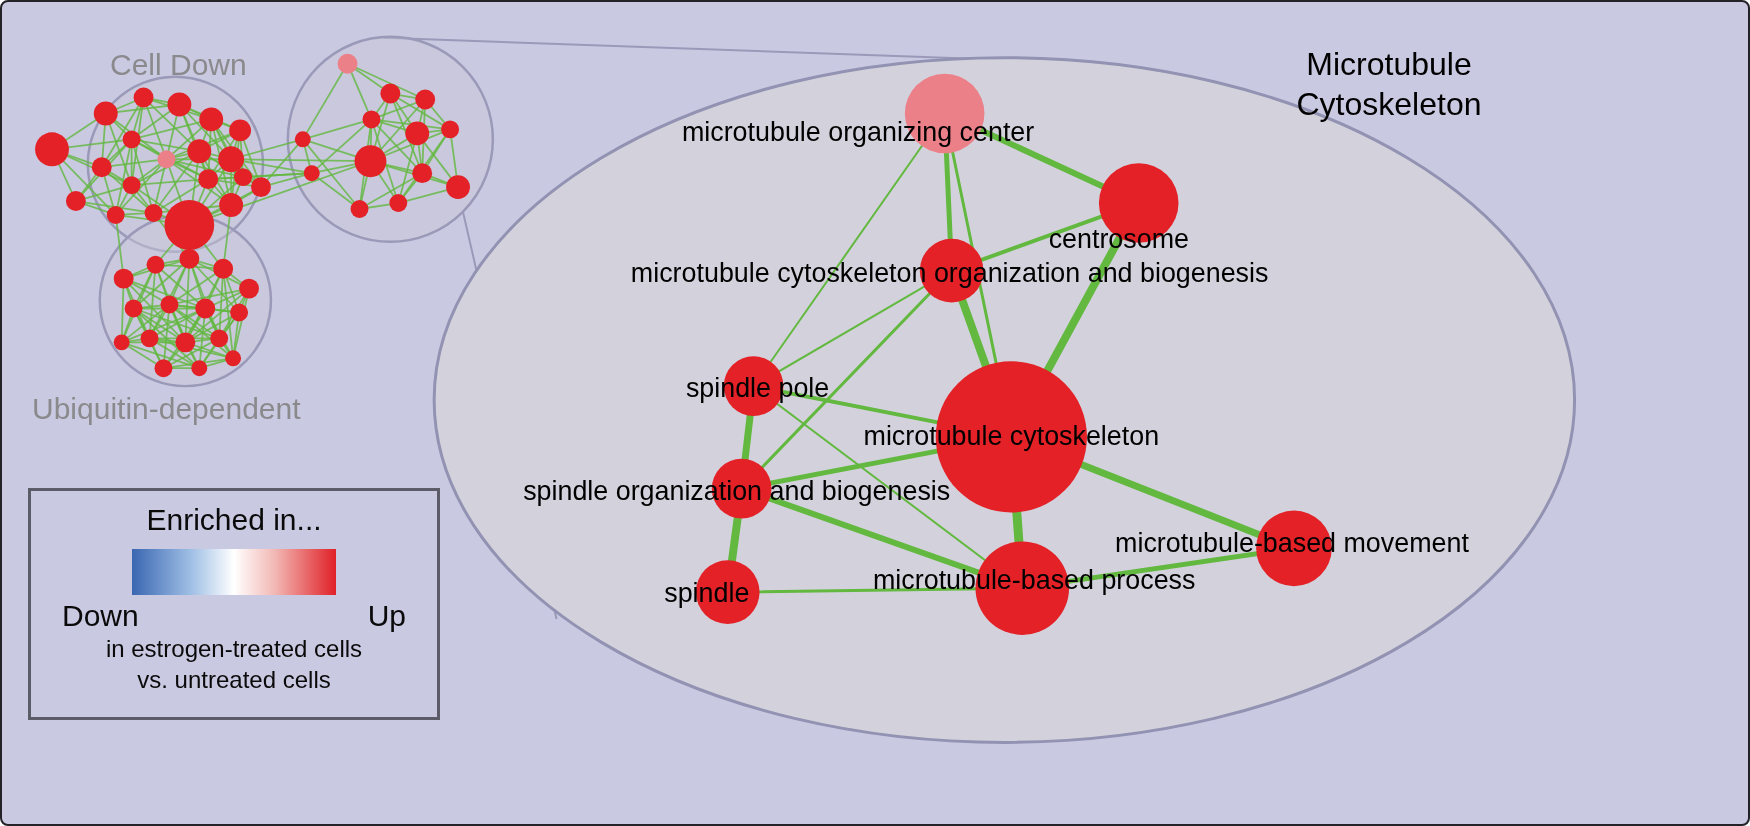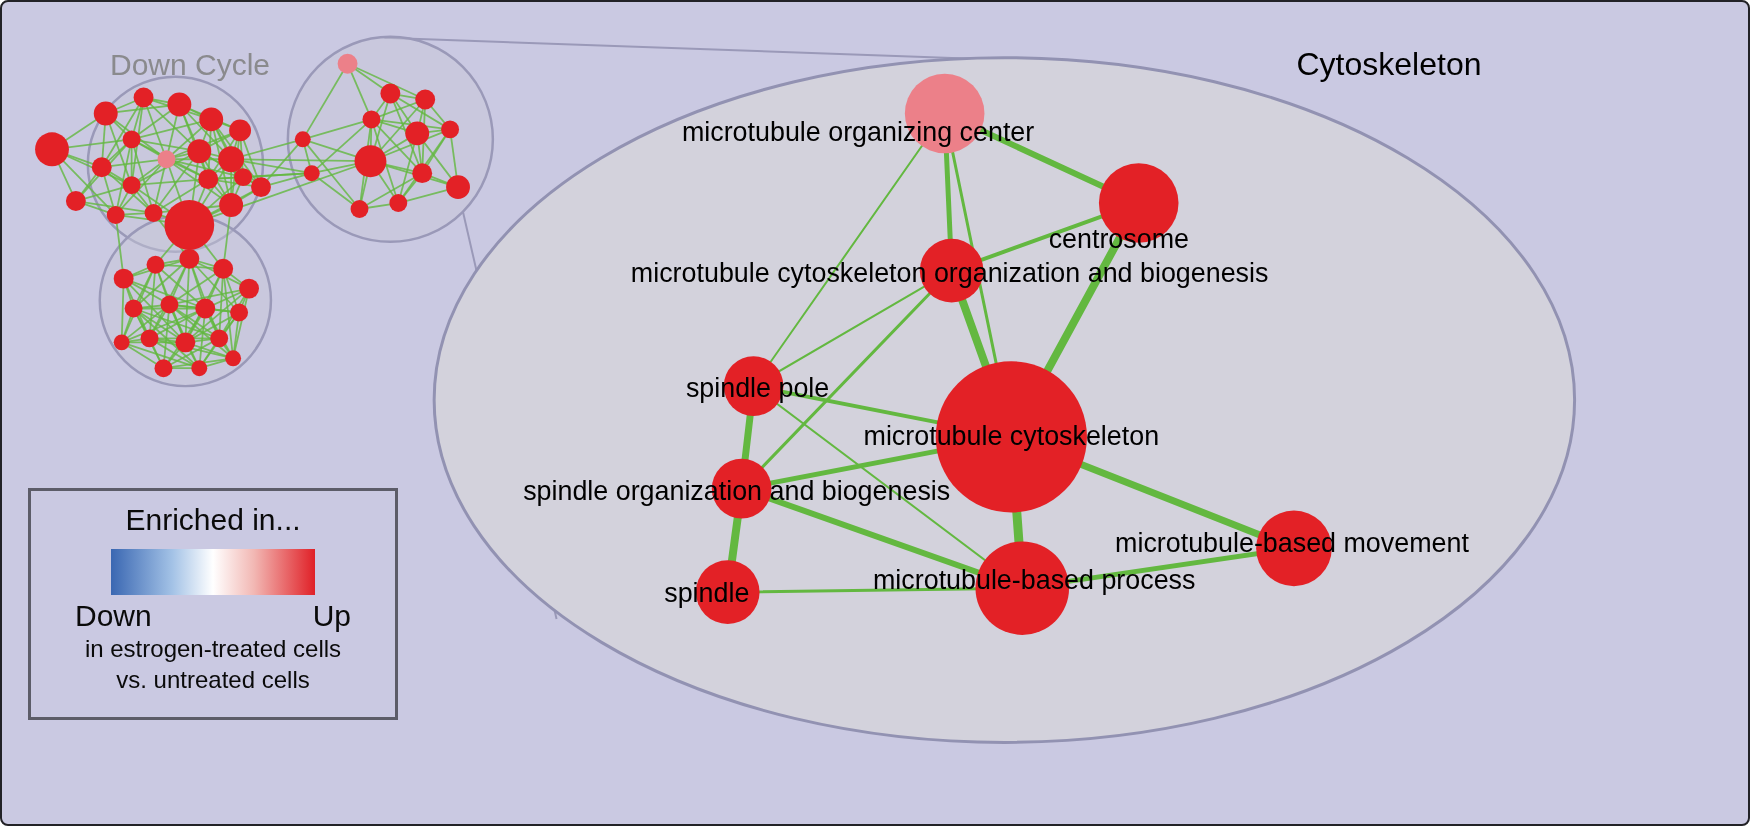--- a/index.html
+++ b/index.html
@@ -6,25 +6,25 @@
   #stage{
     position:relative;width:1750px;height:826px;box-sizing:border-box;
     border:2px solid #222227;border-radius:8px;overflow:hidden;
   }
   #net{position:absolute;left:0;top:0;width:100%;height:100%;}
   .glabel{position:absolute;color:#8a8a8d;font-size:30px;font-weight:500;}
   #cell-cycle{left:108px;top:46px;}
   #ubiq{left:30px;top:388px;line-height:38px;}
   #micro-title{position:absolute;left:1262px;top:42px;width:250px;text-align:center;
     color:#000;font-size:32px;line-height:40px;font-weight:500;}
-  #legend{position:absolute;left:26px;top:486px;width:370px;height:232px;
+  #legend{position:absolute;left:26px;top:486px;width:412px;height:232px;
     box-sizing:border-box;border:3px solid #5c5c68;text-align:center;color:#0a0a0a;}
   #legend-title{margin-top:12px;font-size:30px;}
   #legend-bar{width:204px;height:46px;margin:12px auto 0;}
-  #legend-downup{display:flex;justify-content:space-between;padding:0 44px;font-size:30px;margin-top:4px;}
+  #legend-downup{display:flex;justify-content:space-between;padding:0 31px;font-size:30px;margin-top:4px;}
   #legend-foot{font-size:24px;margin-top:0;line-height:31px;}
   .node-label{font-size:27px;fill:#000;font-family:"Liberation Sans",sans-serif;}
 </style>
 </head>
 <body>
 
 <div id="stage" style="background-color: rgb(202, 201, 226); border-color: rgb(34, 34, 39);">
 
   <svg id="net" viewBox="0 0 1750 826">
     <g id="zoom-connectors">
@@ -376,26 +376,28 @@
         <text x="950" y="281" text-anchor="middle" class="node-label">microtubule cytoskeleton organization and biogenesis</text>
         <text x="757" y="397" text-anchor="middle" class="node-label">spindle pole</text>
         <text x="1012" y="445" text-anchor="middle" class="node-label">microtubule cytoskeleton</text>
         <text x="736" y="500" text-anchor="middle" class="node-label">spindle organization and biogenesis</text>
         <text x="1294" y="553" text-anchor="middle" class="node-label">microtubule-based movement</text>
         <text x="1035" y="590" text-anchor="middle" class="node-label">microtubule-based process</text>
         <text x="706" y="603" text-anchor="middle" class="node-label">spindle</text>
       </g>
   </svg>
 
-  <div class="glabel" id="cell-cycle">Down Cycle</div>
+  <div class="glabel" id="cell-cycle">Cell Down</div>
 
   <div class="glabel" id="ubiq">
+    <div>Ubiquitin-dependent</div>
   </div>
 
   <div id="micro-title">
+    <div>Microtubule</div>
     <div>Cytoskeleton</div>
   </div>
 
   <div id="legend">
     <div id="legend-title">Enriched in...</div>
     <div id="legend-bar" style="background: linear-gradient(90deg, rgb(58, 103, 178) 0%, rgb(163, 194, 230) 30%, rgb(255, 255, 255) 50%, rgb(242, 184, 180) 70%, rgb(224, 32, 39) 100%);"></div>
     <div id="legend-downup">
       <span>Down</span>
       <span>Up</span>
     </div>

